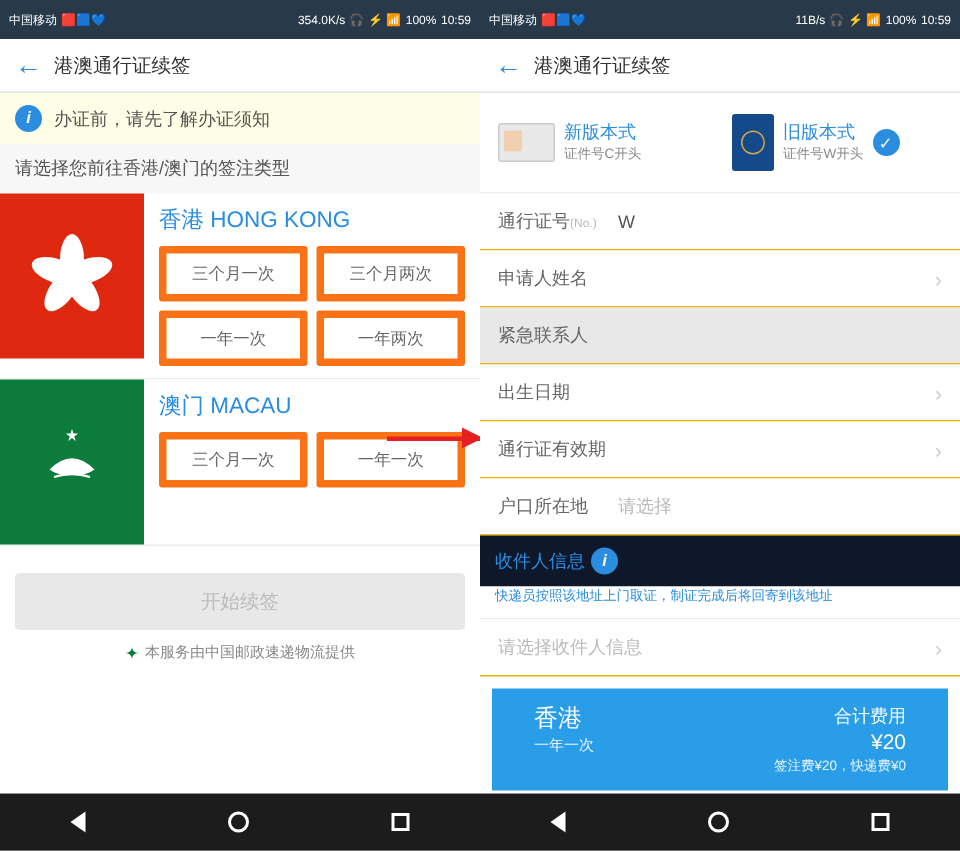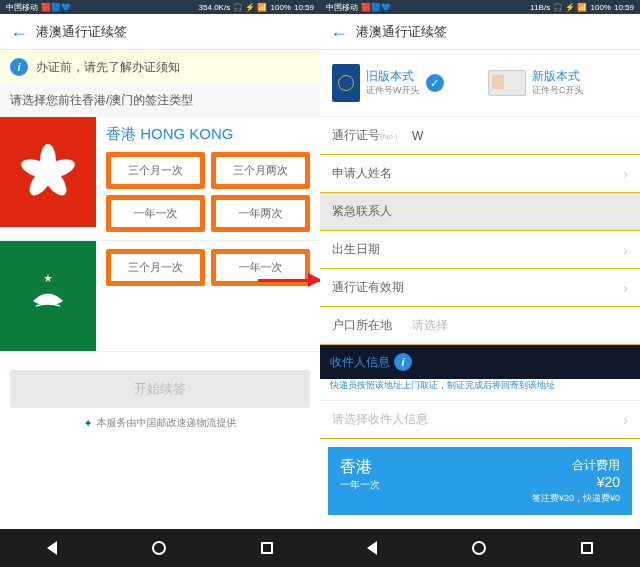--- a/index.html
+++ b/index.html
@@ -1,18 +1,18 @@
 <!DOCTYPE html>
 <html><head>
 <meta charset="utf-8">
 <style>
 *{margin:0;padding:0;box-sizing:border-box;font-family:-apple-system,"PingFang SC","Microsoft YaHei",sans-serif}
 body{width:640px;height:567px;display:flex;background:#000;overflow:hidden}
 .screen{width:320px;height:567px;background:#fff;display:flex;flex-direction:column;position:relative}
-.status-bar{height:14px;background:#283a4a;color:#fff;font-size:8px;display:flex;align-items:center;padding:0 6px;justify-content:space-between}
+.status-bar{height:26px;background:#283a4a;color:#fff;font-size:8px;display:flex;align-items:center;padding:0 6px;justify-content:space-between}
 .status-left{display:flex;gap:3px;align-items:center}
 .status-right{display:flex;gap:3px;align-items:center}
 .header{height:36px;background:#fff;border-bottom:1px solid #e5e5e5;display:flex;align-items:center;padding:0 10px;gap:8px}
 .back-arrow{color:#2a8de0;font-size:18px}
 .header-title{font-size:13px;color:#333}
 .notice{background:#fefde5;padding:8px 10px;display:flex;align-items:center;gap:8px;font-size:12px;color:#555}
 .info-icon{width:18px;height:18px;background:#2a8de0;border-radius:50%;color:#fff;display:inline-flex;align-items:center;justify-content:center;font-size:11px;font-style:italic;font-weight:bold}
 .section-title{background:#f7f7f7;padding:8px 10px;font-size:12px;color:#555}
 .dest-card{display:flex;border-bottom:1px solid #eee;background:#fff}
 .flag-hk{width:96px;height:110px;background:#de2910;position:relative;display:flex;align-items:center;justify-content:center}
@@ -41,21 +41,21 @@
 .card-text .main{font-size:12px;color:#2a8de0;display:block}
 .check{width:18px;height:18px;background:#2a8de0;border-radius:50%;color:#fff;display:flex;align-items:center;justify-content:center;font-size:11px}
 .form-title{padding:8px 10px;font-size:12px;color:#666;background:#f7f7f7}
 .form-row{display:flex;align-items:center;padding:10px 12px;border-bottom:1px solid #eab308;font-size:12px;color:#333;background:#fff}
 .form-row.highlight{background:#e8e8e8}
 .form-label{flex:0 0 80px;color:#666}
 .form-val{flex:1;color:#555}
 .chev{color:#ccc;font-size:14px}
 .recipient-head{padding:8px 10px;font-size:12px;color:#2a8de0;display:flex;align-items:center;gap:4px;background:#0f172a}
 .recipient-note{padding:0 10px 8px;font-size:9px;color:#2a8de0;background:#fff;border-bottom:1px solid #eee}
-.price-card{background:#2a9de8;color:#fff;margin:8px 8px 0;padding:10px 12px;display:flex;justify-content:space-between;align-items:flex-start}
+.price-card{background:#2a9de8;color:#fff;margin:8px 8px 0;padding:10px 28px;display:flex;justify-content:space-between;align-items:flex-start}
 .price-left .loc{font-size:16px}
 .price-left .freq{font-size:10px;opacity:.9}
 .price-right{text-align:right}
 .price-right .lbl{font-size:12px}
 .price-right .amt{font-size:14px}
 .price-right .detail{font-size:9px;opacity:.9;margin-top:2px}
 .arrow{position:absolute;top:195px;left:258px;width:62px;z-index:100;pointer-events:none}
 .arrow-line{height:3px;background:#e62020;position:relative}
 .arrow-line::after{content:"";position:absolute;right:-2px;top:-6px;border-left:14px solid #e62020;border-top:7.5px solid transparent;border-bottom:7.5px solid transparent}
 </style>
@@ -109,20 +109,21 @@
       <div class="flag-mo">
         <svg width="60" height="60" viewBox="0 0 60 60">
             <g fill="#fff">
               <polygon points="30,8 31,11 34,11 31.5,13 32.5,16 30,14 27.5,16 28.5,13 26,11 29,11"></polygon>
               <path d="M15,35 Q30,20 45,35 Q38,40 30,38 Q22,40 15,35"></path>
               <path d="M18,40 Q30,36 42,40" stroke="#fff" stroke-width="1.5" fill="none"></path>
             </g>
           </svg>
       </div>
       <div class="dest-body">
+        <div class="dest-name">澳门 MACAU</div>
         <div class="opt-grid">
           <div class="opt-btn">三个月一次</div>
           <div class="opt-btn">一年一次</div>
         </div>
       </div>
     </div>
     <div class="start-btn">开始续签</div>
     <div class="service-note">
       <span class="ems-icon">✦</span>
       <span>本服务由中国邮政速递物流提供</span>
@@ -151,27 +152,27 @@
         <span>10:59</span>
       </div>
   </div>
   <div class="header">
     <span class="back-arrow">←</span>
     <span class="header-title">港澳通行证续签</span>
   </div>
   <div class="content">
     <div class="card-select">
       <div class="card-opt">
+        <div class="card-img"></div>
+        <div class="card-text"><span class="main">新版本式</span><span>证件号C开头</span></div>
+      </div>
+      <div class="card-opt">
         <div class="passport-img"></div>
         <div class="card-text"><span class="main">旧版本式</span><span>证件号W开头</span></div>
         <div class="check">✓</div>
-      </div>
-      <div class="card-opt">
-        <div class="card-img"></div>
-        <div class="card-text"><span class="main">新版本式</span><span>证件号C开头</span></div>
       </div>
     </div>
     <div class="form-row">
       <span class="form-label"><span>通行证号</span><span style="font-size:8px;color:#bbb">(No.)</span></span>
       <span class="form-val w">W</span>
     </div>
     <div class="form-row">
       <span class="form-label">申请人姓名</span>
         <span class="form-val"></span>
         <span class="chev">›</span>

